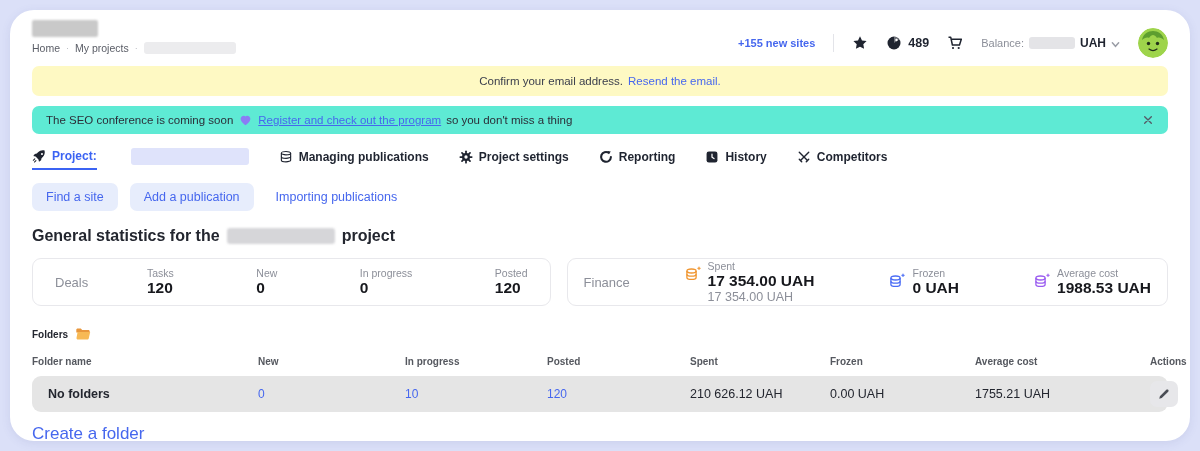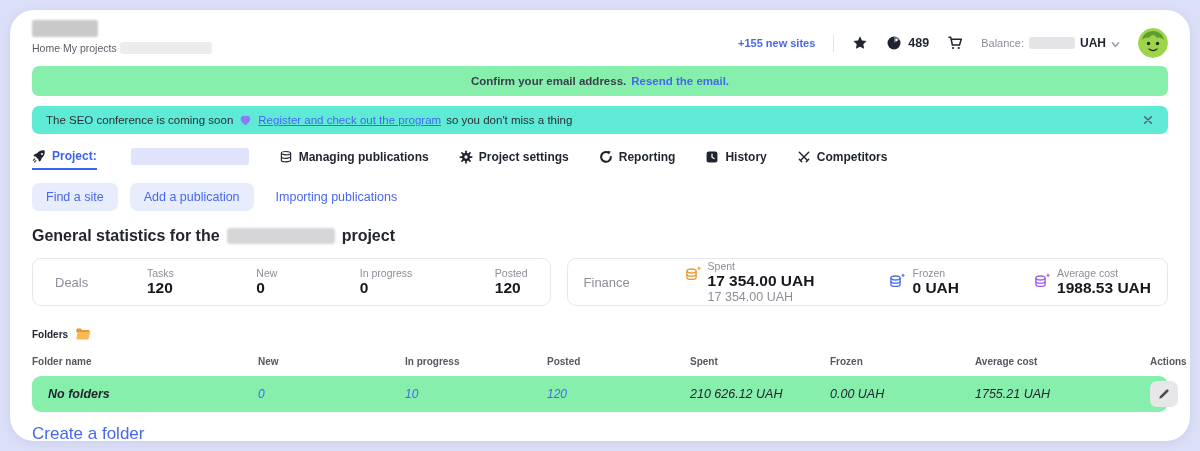--- a/index.html
+++ b/index.html
@@ -4,37 +4,37 @@
 <style>
   * { margin:0; padding:0; box-sizing:border-box; }
   html,body { width:1200px; height:451px; }
   body { font-family:"Liberation Sans", sans-serif; background:#dbe0f8; position:relative; overflow:hidden; border-radius:28px; }
   .card { position:absolute; inset:10px; background:#fff; border-radius:24px; box-shadow:0 2px 10px rgba(80,90,160,.12); padding:8px 12px 0 12px; overflow:hidden; }
 
   
   .topbar { display:flex; justify-content:space-between; align-items:flex-start; padding:2px 10px 0 10px; }
   .brand-block { display:flex; flex-direction:column; gap:5px; }
   .logo-redacted { width:66px; height:17px; background:#c9c9c9; border-radius:2px; filter:blur(1px); }
-  .crumbs { display:flex; align-items:center; font-size:10.5px; color:#5a5d66; }
+  .crumbs { display:flex; align-items:center; gap:6px; font-size:10.5px; color:#5a5d66; }
   .crumbs .sep { color:#b6b8bf; font-size:9px; }
   .crumb-redacted { width:92px; height:12px; background:#ececee; border-radius:3px; }
   .top-right { display:flex; align-items:center; gap:18px; margin-top:8px; }
   .link-blue { color:#4667ee; text-decoration:none;font-weight:bold; }
   .new-sites { font-size:11px; }
   .vdiv { width:1px; height:18px; background:#e3e4e9; }
   .ticon { width:16px; height:16px; display:inline-block; color:#1f2430; }
   .coins-group { display:flex; align-items:center; gap:6px; font-size:12.5px; font-weight:bold; color:#1f2430; }
   .balance { display:flex; align-items:center; gap:5px; font-size:11px; color:#8c8f99; }
   .bal-redacted { width:46px; height:12px; background:#e4e4e7; border-radius:3px; filter:blur(.5px); }
   .bal-cur { font-size:12px; font-weight:bold; color:#1f2430; }
   .chev { width:9px; height:9px; color:#9a9da6; }
   .avatar { width:30px; height:30px; border-radius:50%; overflow:hidden; flex:0 0 auto; }
 
   
-  .banner-email { margin:8px 10px 0 10px; background:#86efac; border-radius:7px; height:30px; display:flex; align-items:center; justify-content:center; gap:5px; font-size:11.5px; color:#3a3e4c;font-weight:bold; }
+  .banner-email { margin:8px 10px 0 10px; background:#fef9c3; border-radius:7px; height:30px; display:flex; align-items:center; justify-content:center; gap:5px; font-size:11.5px; color:#3a3e4c; }
   .banner-conf { margin:10px 10px 0 10px; background:#5eead4; border-radius:7px; height:28px; display:flex; align-items:center; gap:5px; font-size:11.5px; color:#2b2e38; padding:0 14px; position:relative; }
   .banner-conf a { text-decoration:underline; }
   .heart { width:13px; height:13px; color:#8b7cf5; margin:0 1px; }
   .conf-close { position:absolute; right:12px; top:50%; transform:translateY(-50%); width:16px; height:16px; color:#555a66; cursor:pointer; display:flex; align-items:center; justify-content:center; }
 
   
   .tabs { display:flex; align-items:center; gap:30px; margin:14px 10px 0 10px; }
   .tab { display:flex; align-items:center; gap:6px; font-size:12px; font-weight:bold; color:#1f2430; cursor:pointer; padding-bottom:5px; }
   .tab .ticon { width:14px; height:14px; }
   .tab.active { color:#3b63f3; border-bottom:2px solid #3b63f3; }
@@ -63,21 +63,21 @@
   .stat-value { font-size:15.5px; font-weight:bold; color:#17181d; line-height:1.15; }
   .fin-item { display:flex; align-items:flex-start; gap:7px; }
   .fin-icon { width:17px; height:17px; margin-top:6px; }
   .fin-sub { font-size:12.5px; color:#8c8f99; line-height:1.15; }
 
   
   .folders-head { display:flex; align-items:center; gap:7px; margin:20px 10px 0 10px; font-size:10px; font-weight:bold; color:#23262f; }
   .folder-emoji { width:16px; height:16px; }
   .tbl-head { display:grid; grid-template-columns:226px 147px 142px 143px 140px 145px 175px 1fr; margin:14px 10px 0 10px; font-size:10px; font-weight:bold; color:#55585f; }
   .tbl-head .th-right { text-align:right; padding-right:8px; }
-  .tbl-row { display:grid; grid-template-columns:210px 147px 142px 143px 140px 145px 175px 1fr; align-items:center; margin:9px 10px 0 10px; background:#86efac; border-radius:9px; height:36px; padding-left:16px; font-size:12.5px; color:#23262f;font-style:italic; }
+  .tbl-row { display:grid; grid-template-columns:210px 147px 142px 143px 140px 145px 175px 1fr; align-items:center; margin:9px 10px 0 10px; background:#e5e5e5; border-radius:9px; height:36px; padding-left:16px; font-size:12.5px; color:#23262f; }
   .tbl-row .name { font-weight:bold; }
   .tbl-row a { font-size:12px; }
   .cell-right { display:flex; justify-content:flex-end; padding-right:8px; }
   .edit-btn { width:28px; height:26px; background:#e7e7ea; border:none; border-radius:7px; display:flex; align-items:center; justify-content:center; color:#4a4d55; cursor:pointer; }
   .edit-btn svg { width:12px; height:12px; }
   .create-link { display:inline-block; margin:12px 10px 4px 10px; font-size:17px; }
   a { color:#4667ee; text-decoration:none; }
 </style>
 </head>
 <body>

